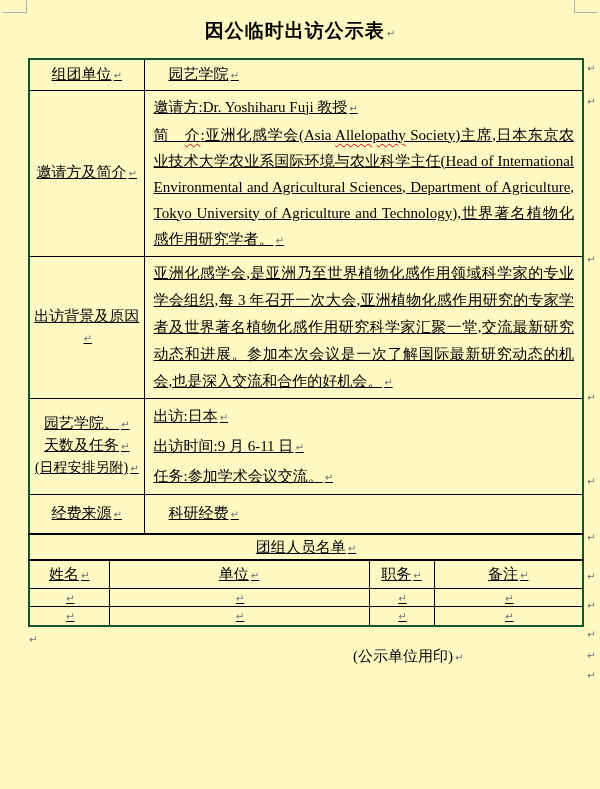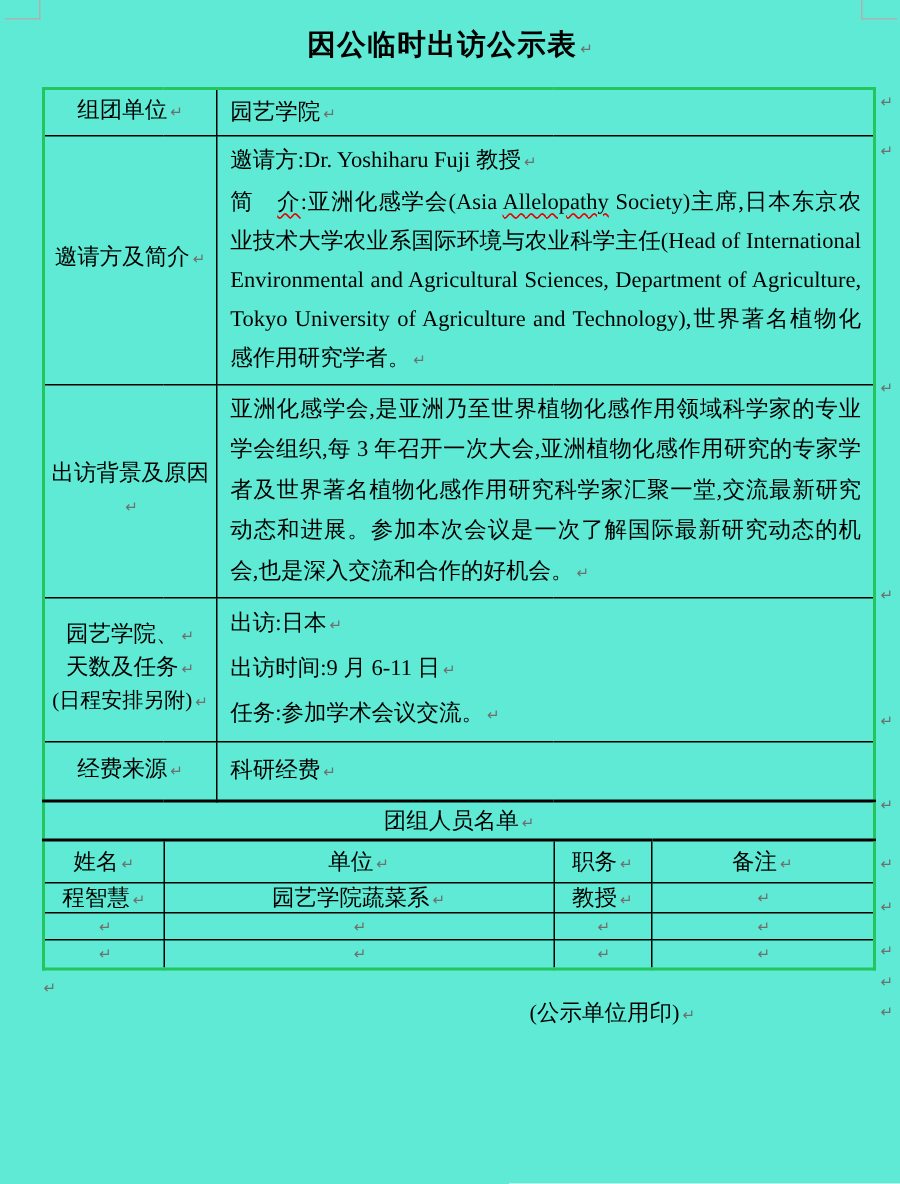--- a/index.html
+++ b/index.html
@@ -1,34 +1,34 @@
 <!DOCTYPE html>
 <html><head>
 <meta charset="utf-8">
 <style>
   html,body{margin:0;padding:0;background:#fff;}
   body{width:600px;height:789px;font-family:"Liberation Serif","DejaVu Serif",serif;color:#000;}
-  .page{position:relative;width:600px;height:789px;overflow:hidden;background:#5eead4;}
+  .page{position:relative;width:600px;height:789px;overflow:hidden;background:#fef9c3;}
 
   
   .crop{position:absolute;top:0;width:23px;height:12px;}
   .crop-tl{left:3px;border-right:1px solid #b0b0b0;border-bottom:1px solid #b0b0b0;}
   .crop-tr{left:574px;border-left:1px solid #b0b0b0;border-bottom:1px solid #b0b0b0;}
 
   .title-line{margin:19px 0 0 0;text-align:center;font-size:19px;font-weight:bold;line-height:24px;letter-spacing:1px;}
 
   
   .pm{font-family:"DejaVu Sans",sans-serif;font-size:10px;font-weight:normal;color:#6f6f6f;margin-left:2px;letter-spacing:0;}
 
   .tbl-wrap{position:relative;margin:12px 0 0 28px;width:554px;}
-  table{border-collapse:collapse;table-layout:fixed;width:554px;border:2px solid #22c55e;}
+  table{border-collapse:collapse;table-layout:fixed;width:554px;border:2px solid #14532d;text-decoration:underline;}
   td{border:1px solid #000;padding:0;font-size:15px;vertical-align:middle;overflow:hidden;}
   .lbl{text-align:center;line-height:21px;}
   .lbl-sm{font-size:14px;white-space:nowrap;}
-  .val{padding-left:9px;}
+  .val{padding-left:24px;}
   .cell-pad{padding:3px 8px 2px 9px;vertical-align:top;}
   .lh26{line-height:26px;}
   .lh27{line-height:27px;}
   .lh29{line-height:29px;margin-left:42px;}
   .just{text-align:justify;}
   .ctr{text-align:center;}
   .thick-top td{border-top:2px solid #000;}
 
   .sp-err{text-decoration:underline;text-decoration-style:wavy;text-decoration-color:#e50000;text-decoration-thickness:1px;text-underline-offset:3px;}
 
@@ -102,26 +102,20 @@
         <td class="ctr" colspan="5"><span>团组人员名单</span><span class="pm">↵</span></td>
       </tr>
 
       <tr style="height:28px" class="thick-top">
         <td class="ctr"><span>姓名</span><span class="pm">↵</span></td>
         <td class="ctr" colspan="2"><span>单位</span><span class="pm">↵</span></td>
         <td class="ctr"><span>职务</span><span class="pm">↵</span></td>
         <td class="ctr"><span>备注</span><span class="pm">↵</span></td>
       </tr>
 
-      <tr style="height:20px">
-        <td class="ctr"><span>程智慧</span><span class="pm">↵</span></td>
-        <td class="ctr" colspan="2"><span>园艺学院蔬菜系</span><span class="pm">↵</span></td>
-        <td class="ctr"><span>教授</span><span class="pm">↵</span></td>
-        <td class="ctr"><span></span><span class="pm">↵</span></td>
-      </tr>
 
       <tr style="height:18px">
         <td class="ctr"><span class="pm">↵</span></td>
         <td class="ctr" colspan="2"><span class="pm">↵</span></td>
         <td class="ctr"><span class="pm">↵</span></td>
         <td class="ctr"><span class="pm">↵</span></td>
       </tr>
 
       <tr style="height:20px">
         <td class="ctr"><span class="pm">↵</span></td>

